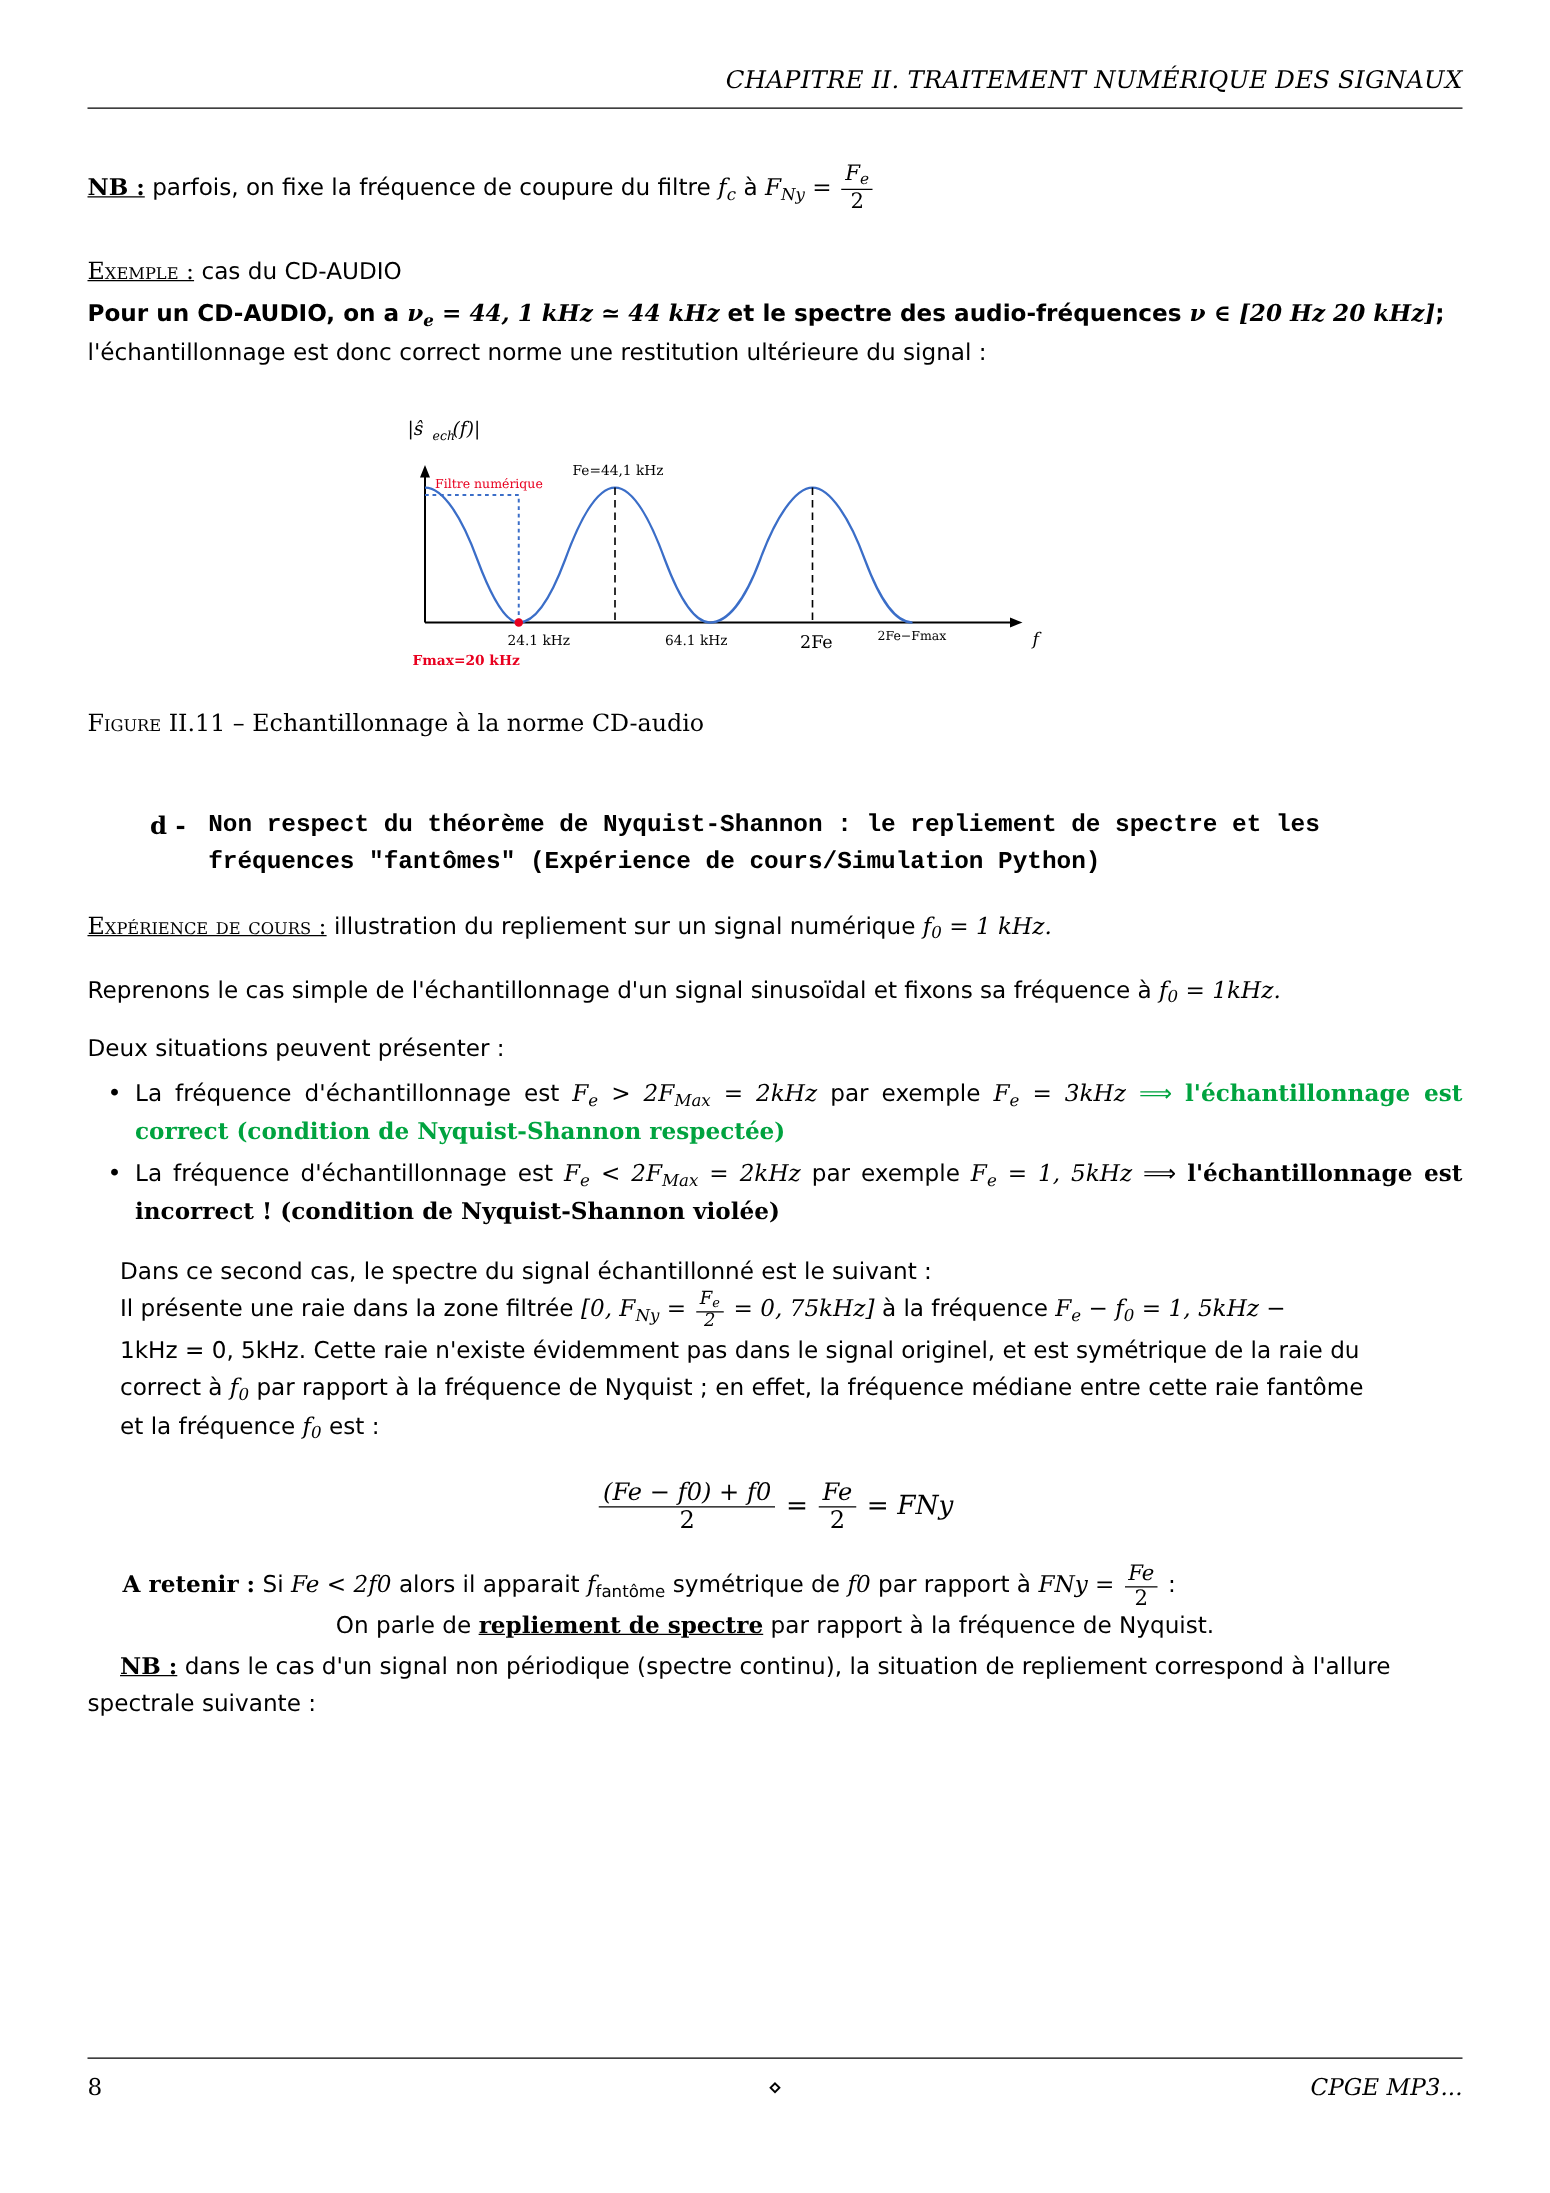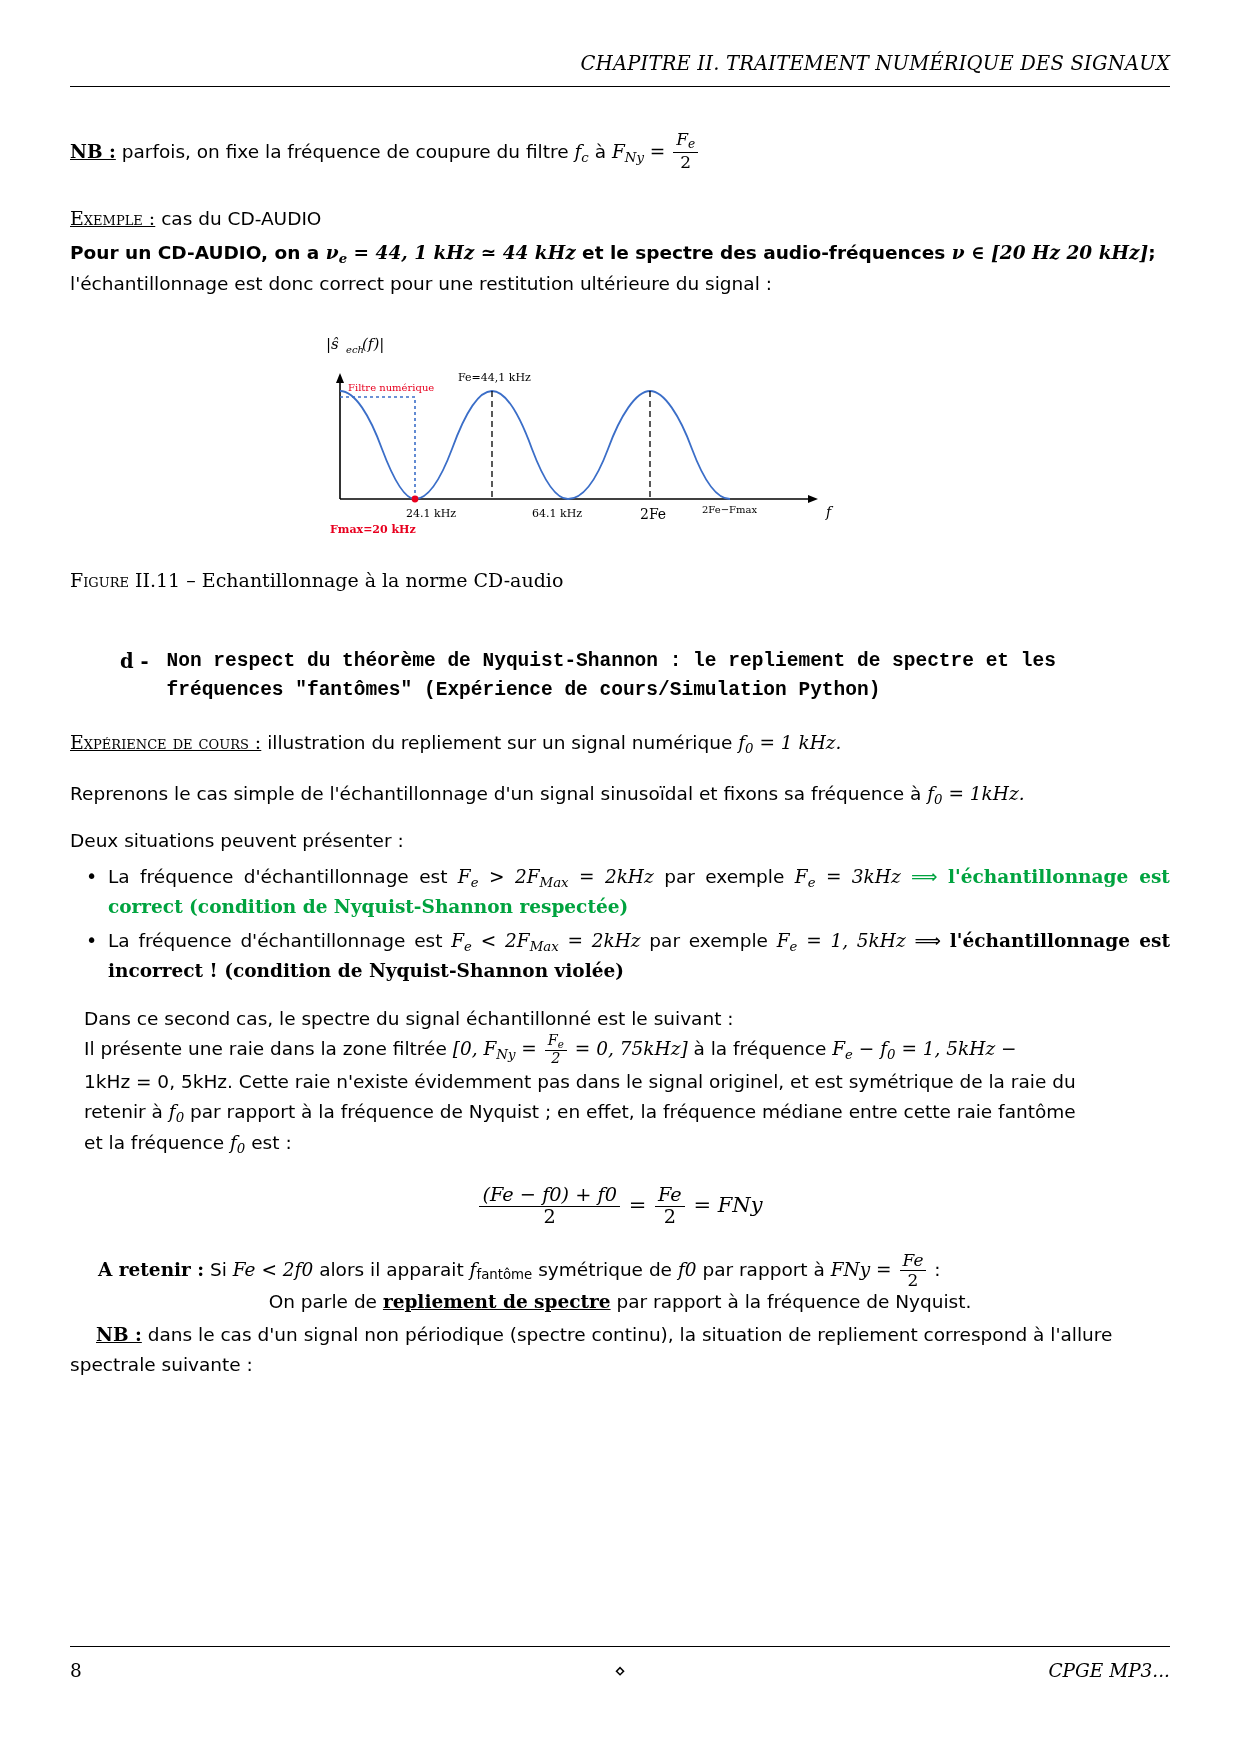--- a/index.html
+++ b/index.html
@@ -128,21 +128,21 @@
     text-align: justify;
   }
   ul.bullets li::before {
     content: "•";
     position: absolute;
     left: 16px;
     top: -1px;
     font-size: 19px;
   }
   .indented {
-    margin-left: 14px;
+    margin-left: 26px;
     font-size: 18.5px;
     line-height: 1.6;
     text-align: justify;
   }
   .display-eq {
     text-align: center;
     font-size: 21px;
     margin: 26px 0 24px 0;
     font-family: "DejaVu Serif", serif;
   }
@@ -207,21 +207,21 @@
       <span class="sans">cas du CD-AUDIO</span>
     </div>
     <div class="para" style="margin-top:4px;font-weight:bold;">
       <span>Pour un CD-AUDIO, on a</span>
       <span class="mathit">ν</span><span class="mathit sub">e</span>
       <span class="mathit">= 44, 1 kHz ≃ 44 kHz</span>
       <span>et le spectre des audio-fréquences</span>
       <span class="mathit">ν</span>
       <span class="mathit">∈ [20 Hz 20 kHz]</span><span>;</span>
     </div>
-    <div class="para">l'échantillonnage est donc correct pour une restitution ultérieure du signal :</div>
+    <div class="para">l'échantillonnage est donc correct norme une restitution ultérieure du signal :</div>
 
     <div class="fig-wrap">
       <svg width="620" height="230" viewBox="0 0 620 230">
 
         <text x="16" y="28" font-size="15" font-style="italic">|ŝ</text>
         <text x="36" y="32" font-size="10" font-style="italic">ech</text>
         <text x="52" y="28" font-size="15" font-style="italic">(f)|</text>
 
         <line x1="30" y1="60" x2="30" y2="178" stroke="#000" stroke-width="1.6"></line>
         <polygon points="30,52 26,62 34,62" fill="#000"></polygon>
@@ -315,21 +315,21 @@
     <div style="height:14px"></div>
     <div class="indented">Dans ce second cas, le spectre du signal échantillonné est le suivant :</div>
     <div class="indented">
       <span>Il présente une raie dans la zone filtrée</span>
       <span class="mathit">[0,&nbsp;F<span class="sub">Ny</span>&nbsp;=&nbsp;<span class="frac" style="font-size:0.85em;"><span class="num">F<span class="sub">e</span></span><span class="den">2</span></span>&nbsp;=&nbsp;0,&nbsp;75kHz]</span>
       <span>à la fréquence</span>
       <span class="mathit">F<span class="sub">e</span> − f<span class="sub">0</span> = 1, 5kHz −</span>
     </div>
     <div class="indented">1kHz = 0, 5kHz. Cette raie n'existe évidemment pas dans le signal originel, et est symétrique de la raie du</div>
     <div class="indented">
-      <span>retenir à</span>
+      <span>correct à</span>
       <span class="mathit">f<span class="sub">0</span></span>
       <span>par rapport à la fréquence de Nyquist ; en effet, la fréquence médiane entre cette raie fantôme</span>
     </div>
     <div class="indented">
       <span>et la fréquence</span>
       <span class="mathit">f<span class="sub">0</span></span>
       <span>est :</span>
     </div>
 
     <div class="display-eq">

